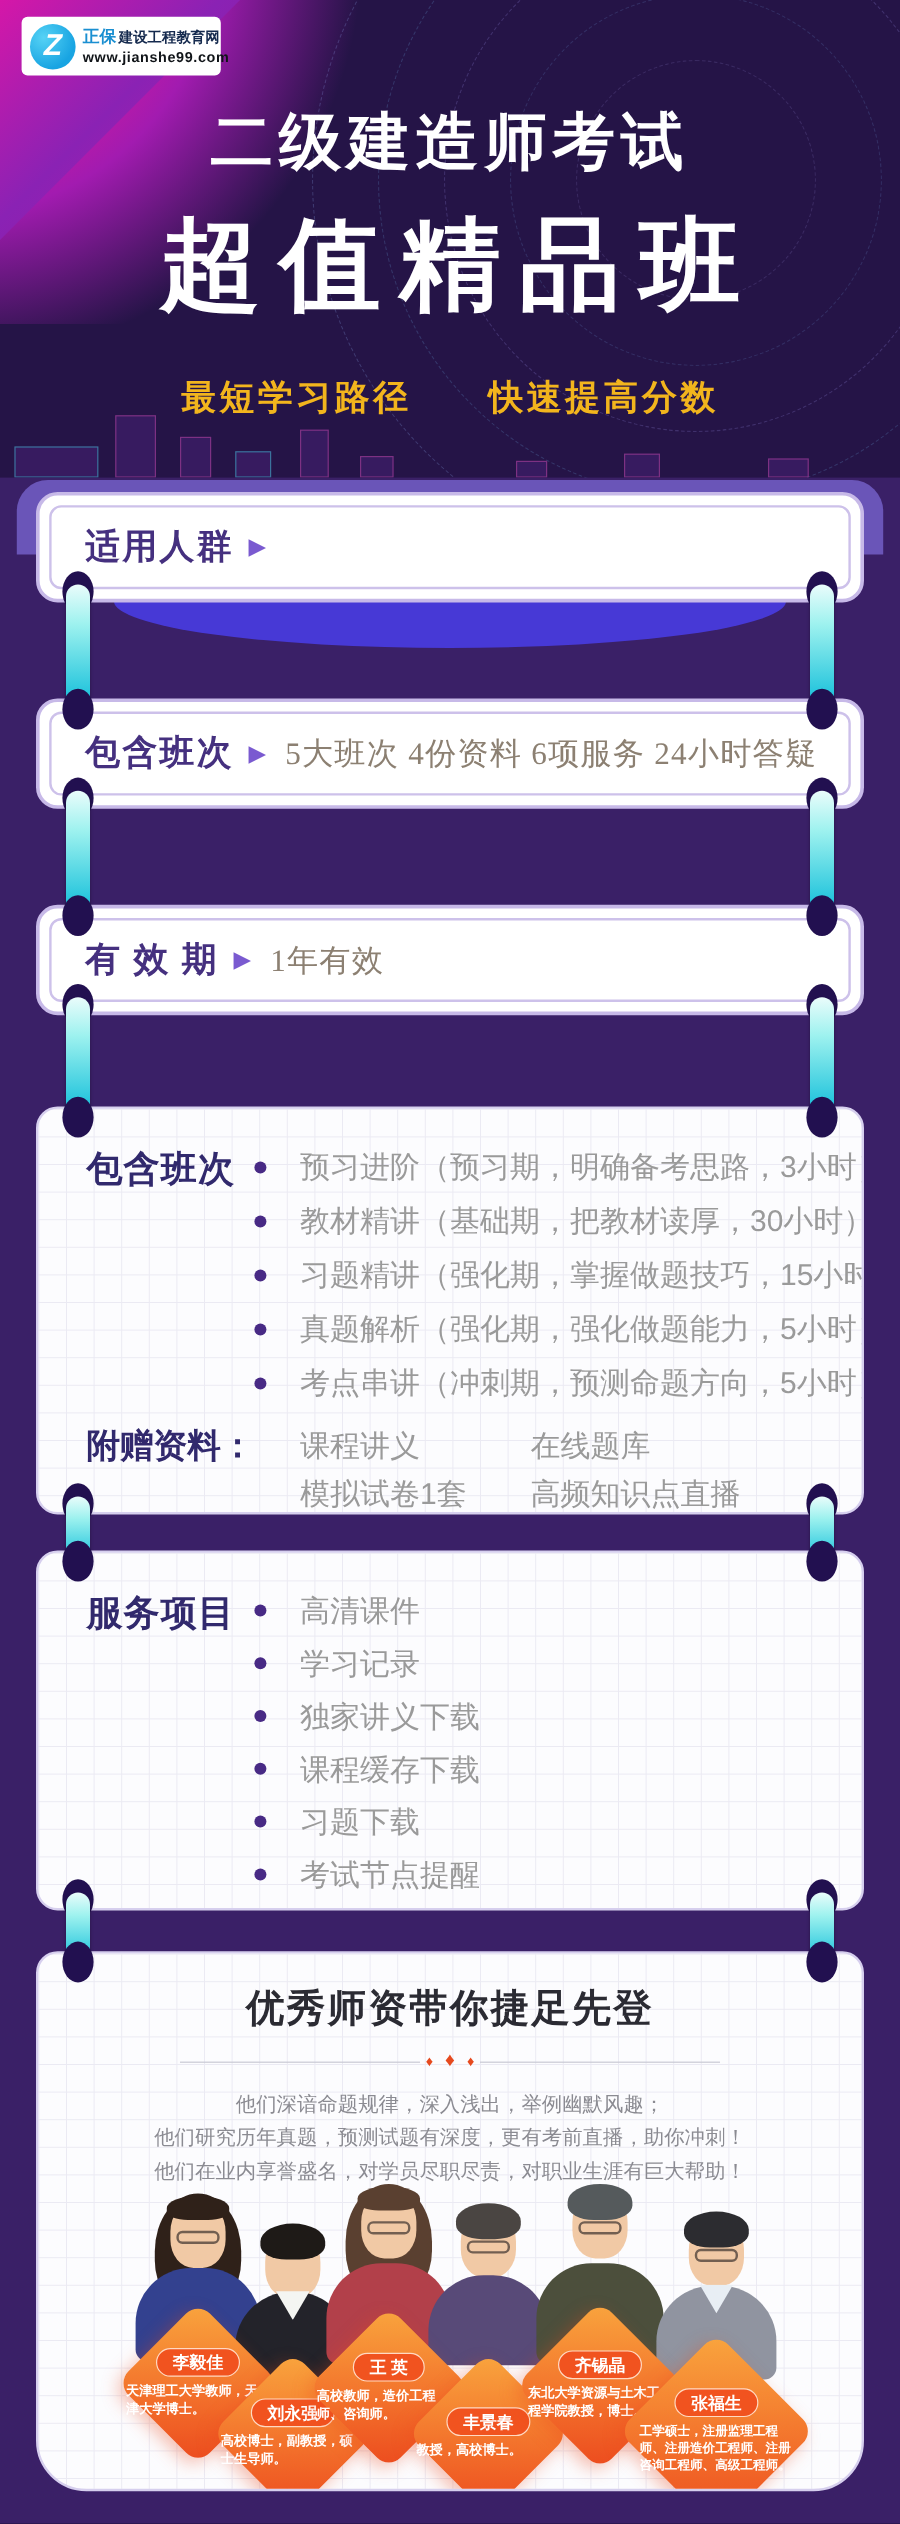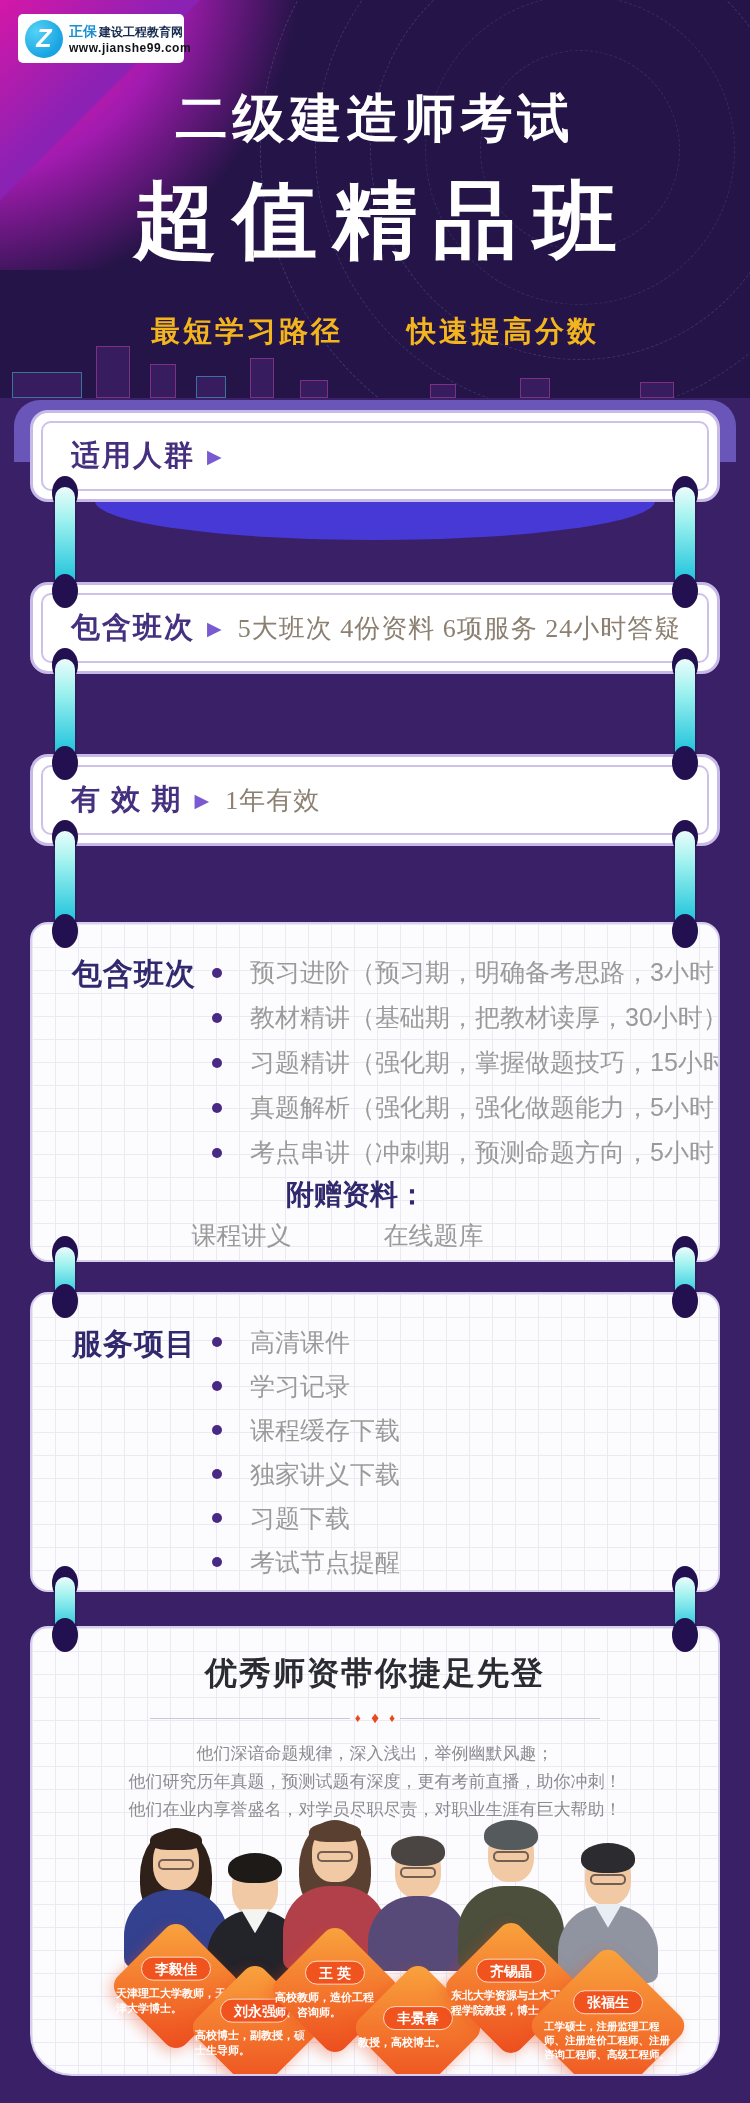--- a/index.html
+++ b/index.html
@@ -75,29 +75,29 @@
                             linear-gradient(90deg,#ebeaf3 1px,transparent 1px);
            background-size:23px 23px; overflow:hidden; }
   .paper::after { display:none; }
   .card-classes { margin-top:76px; height:340px; padding:26px 40px 0; }
   .paper-head { position:absolute; left:40px; top:30px; color:#31296d;
                 font-size:30px; font-weight:900; letter-spacing:1px; }
   .bullets { margin-left:140px; }
   .b-row { display:flex; align-items:center; height:45px; }
   .dot { width:10px; height:10px; border-radius:50%; background:#482a85; flex:none; margin-right:28px; }
   .b-text { color:#9a9a9a; font-size:25px; white-space:nowrap; }
-  .bonus { display:flex; align-items:center;flex-direction:column; }
+  .bonus { display:flex; margin-top:10px; align-items:flex-start; }
   .bonus-label { width:178px; color:#31296d; font-size:28px; font-weight:900; line-height:40px; }
   .bonus-items { display:grid; grid-template-columns:192px auto; }
   .bonus-items span { color:#9a9a9a; font-size:25px; line-height:40px; white-space:nowrap; }
 
   .card-services { margin-top:30px; height:300px; padding:26px 40px 0; }
   .card-services .b-row { height:44px; }
 
-  .card-teachers { margin-top:34px; height:450px; padding:24px 11px 0;
+  .card-teachers { margin-top:34px; height:450px; padding:24px 0 0;
                    border-radius:18px 18px 42px 42px; }
   .t-title { text-align:center; color:#2b2b33; font-size:32px; font-weight:bold; letter-spacing:2px; }
   .divider { display:flex; align-items:center; justify-content:center; margin-top:14px; }
   .dline { width:200px; height:1px; background:#c9c9d4; }
   .ddiam { color:#e64a1e; margin:0 5px; font-size:12px; line-height:1; }
   .ddiam.mid { font-size:16px; }
   .t-intro { margin-top:14px; text-align:center; color:#8b8b92; font-size:17px; line-height:1.65; }
   .collage { position:relative; margin-top:4px; height:272px; }
   .teacher { position:absolute; }
   .photo { position:relative; z-index:1; }
@@ -242,25 +242,25 @@
         <div class="b-row">
             <span class="dot"></span>
             <span class="b-text">高清课件</span>
           </div>
         <div class="b-row">
             <span class="dot"></span>
             <span class="b-text">学习记录</span>
           </div>
         <div class="b-row">
             <span class="dot"></span>
+            <span class="b-text">独家讲义下载</span>
+          </div>
+        <div class="b-row">
+            <span class="dot"></span>
             <span class="b-text">课程缓存下载</span>
-          </div>
-        <div class="b-row">
-            <span class="dot"></span>
-            <span class="b-text">独家讲义下载</span>
           </div>
         <div class="b-row">
             <span class="dot"></span>
             <span class="b-text">习题下载</span>
           </div>
         <div class="b-row">
             <span class="dot"></span>
             <span class="b-text">考试节点提醒</span>
           </div>
       </div>

